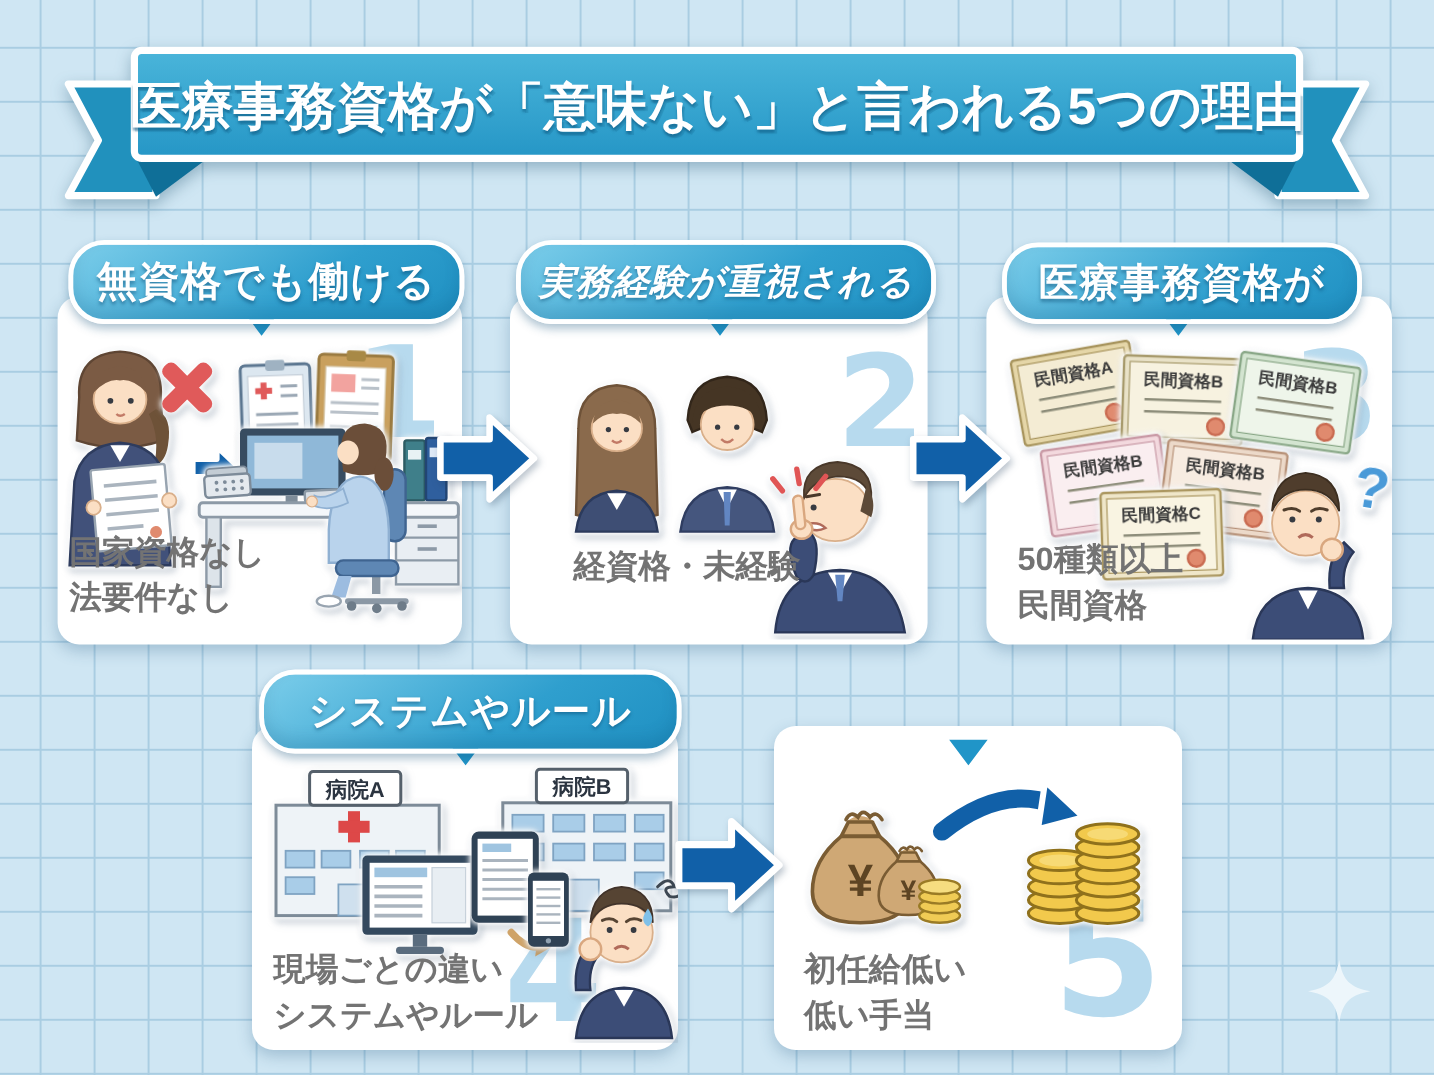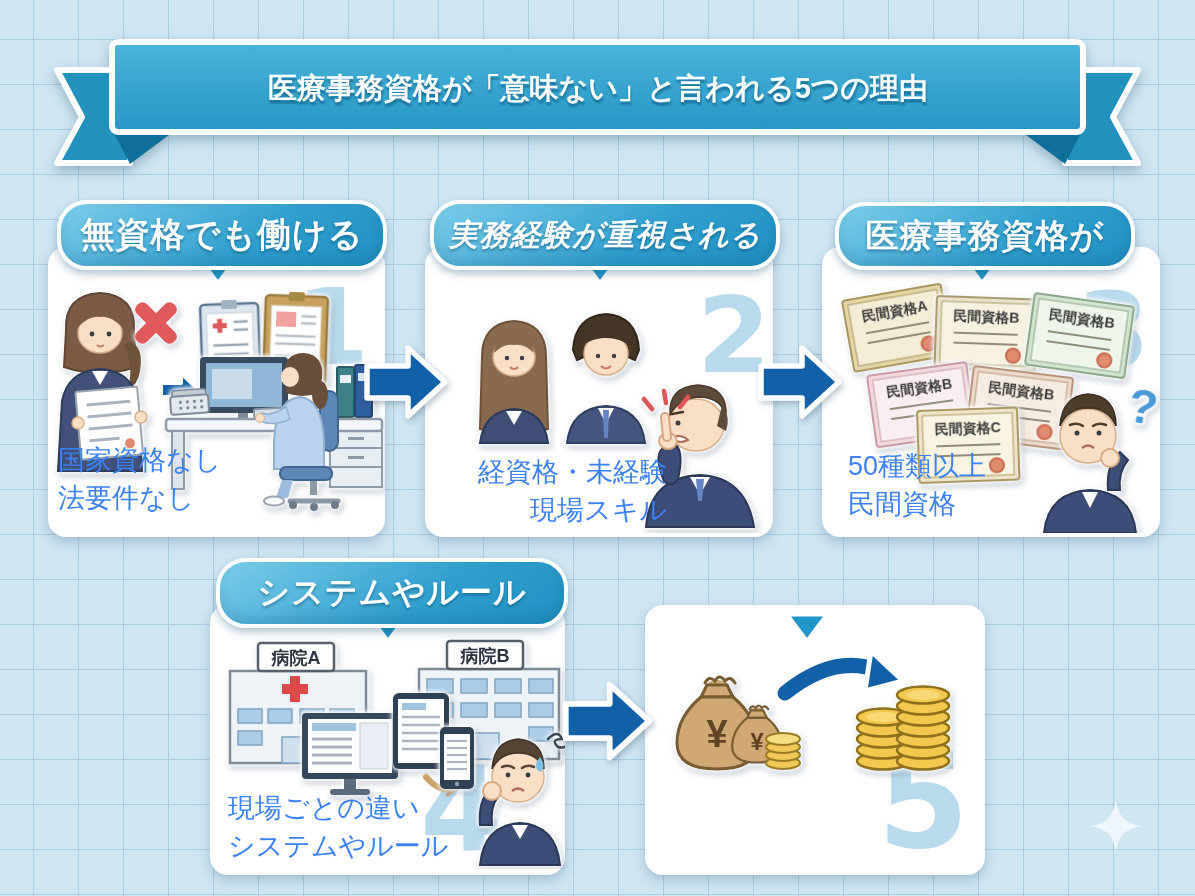--- a/index.html
+++ b/index.html
@@ -6,21 +6,21 @@
   body{font-family:"Liberation Sans","DejaVu Sans",sans-serif;}
   #stage{position:relative;width:1195px;height:896px;overflow:hidden;
     background-color:#cfe6f3;
     background-image:linear-gradient(#a9cde2 1.5px,transparent 1.5px),
                      linear-gradient(90deg,#a9cde2 1.5px,transparent 1.5px);
     background-size:45px 45px;background-position:-12px -6px;}
   .abs{position:absolute;}
   
   #ribbon{left:0;top:0;filter:drop-shadow(0 5px 6px rgba(30,80,110,.35));}
   #banner-title{left:118px;top:52px;width:960px;height:74px;display:flex;align-items:center;justify-content:center;
-    color:#fff;font-size:29px;font-weight:800;letter-spacing:0;z-index:5;
+    color:#fff;font-size:43px;font-weight:800;letter-spacing:0;z-index:5;
     text-shadow:0 3px 2px rgba(15,90,130,.55),2px 4px 0 rgba(20,100,140,.22);white-space:nowrap;}
   
   .card{position:absolute;background:#fff;border-radius:18px;box-shadow:0 5px 12px rgba(40,90,130,.28);z-index:1;}
   #card1{left:48px;top:247px;width:337px;height:290px;}
   #card2{left:425px;top:247px;width:348px;height:290px;}
   #card3{left:822px;top:247px;width:338px;height:290px;}
   #card4{left:210px;top:605px;width:355px;height:270px;}
   #card5{left:645px;top:605px;width:340px;height:270px;}
   
   .bubble{position:absolute;z-index:4;display:flex;align-items:center;justify-content:center;
@@ -38,21 +38,21 @@
   .num{position:absolute;font-weight:800;color:#b7daee;line-height:1;z-index:1;font-family:"DejaVu Sans",sans-serif;}
   #n1{right:16px;top:28px;font-size:106px;}
   #n2{left:272px;top:36px;font-size:106px;}
   #n3{right:10px;top:32px;font-size:106px;}
   #n4{left:210px;bottom:6px;font-size:118px;}
   #n5{right:16px;bottom:8px;font-size:132px;}
   
   .scene{position:absolute;left:0;top:24px;width:100%;z-index:2;}
   .sticker{filter:drop-shadow(0 0 2.5px #fff) drop-shadow(0 0 2px #fff) drop-shadow(2px 3px 2px rgba(30,60,90,.25));}
   
-  .caption{position:absolute;z-index:3;font-weight:400;color:#3b82f6;font-size:27px;line-height:1.42;}
+  .caption{position:absolute;z-index:3;font-weight:700;color:#737373;font-size:27px;line-height:1.42;}
   #c1{left:10px;top:194px;}
   #c2{left:4px;top:206px;width:238px;text-align:right;}
   #c3{left:26px;top:200px;}
   #c4{left:18px;top:184px;}
   #c5{left:25px;top:184px;}
   
   .arrow{position:absolute;z-index:2;filter:drop-shadow(2px 3px 3px rgba(30,60,90,.3));}
   #a1{left:362px;top:340px;}
   #a2{left:756px;top:340px;}
   #a3{left:560px;top:676px;}
@@ -234,21 +234,20 @@
         <rect x="24" y="52" width="8" height="28" rx="4" fill="#fbdfc4" stroke="#d9a77f" stroke-width="2" transform="rotate(-6 28 66)"></rect>
         <g stroke="#e05555" stroke-width="4.5" stroke-linecap="round">
           <line x1="14" y1="48" x2="6" y2="38"></line>
             <line x1="28" y1="42" x2="26" y2="30"></line>
             <line x1="42" y1="46" x2="50" y2="36"></line>
         </g>
       </g>
     </svg>
     <div id="c2" class="caption">
       <div>経資格・未経験</div>
-      <div>現場スキル</div>
     </div>
   </div>
 
   <div id="card3" class="card">
     <div id="n3" class="num">3</div>
     <svg class="scene" viewBox="0 0 338 262" width="338" height="262">
       <g class="sticker" transform="translate(20,30) rotate(-10)">
         <rect width="100" height="72" rx="3" fill="#e5d6a8" stroke="#a8955e" stroke-width="2"></rect>
         <rect x="5" y="5" width="90" height="62" fill="#f4ecd4" stroke="#a8955e"></rect>
         <text x="50" y="24" font-size="14" font-weight="bold" fill="#3a3a3a" text-anchor="middle">民間資格A</text>
@@ -459,20 +458,24 @@
           <ellipse cx="68" cy="61" rx="26" ry="8.5" fill="#f2c94c" stroke="#8f711c" stroke-width="2.5"></ellipse>
           <ellipse cx="68" cy="50" rx="26" ry="8.5" fill="#f2c94c" stroke="#8f711c" stroke-width="2.5"></ellipse>
           <ellipse cx="68" cy="39" rx="26" ry="8.5" fill="#f2c94c" stroke="#8f711c" stroke-width="2.5"></ellipse>
           <ellipse cx="68" cy="28" rx="26" ry="8.5" fill="#f2c94c" stroke="#8f711c" stroke-width="2.5"></ellipse>
           <ellipse cx="68" cy="17" rx="26" ry="8.5" fill="#f2c94c" stroke="#8f711c" stroke-width="2.5"></ellipse>
           <ellipse cx="68" cy="6" rx="26" ry="8.5" fill="#f2c94c" stroke="#8f711c" stroke-width="2.5"></ellipse>
           <ellipse cx="68" cy="6" rx="17" ry="5" fill="#f7da75"></ellipse>
         </g>
       </g>
     </svg>
+    <div id="c5" class="caption">
+      <div>初任給低い</div>
+      <div>低い手当</div>
+    </div>
   </div>
 
   <svg class="tail abs" style="left:192px;top:254px;" width="52" height="34">
       <polygon points="5,2 47,2 26,30" fill="#2095c8" stroke="#fff" stroke-width="5" stroke-linejoin="round"></polygon>
     </svg>
   <svg class="tail abs" style="left:574px;top:254px;" width="52" height="34">
       <polygon points="5,2 47,2 26,30" fill="#2095c8" stroke="#fff" stroke-width="5" stroke-linejoin="round"></polygon>
     </svg>
   <svg class="tail abs" style="left:956px;top:254px;" width="52" height="34">
       <polygon points="5,2 47,2 26,30" fill="#2095c8" stroke="#fff" stroke-width="5" stroke-linejoin="round"></polygon>

